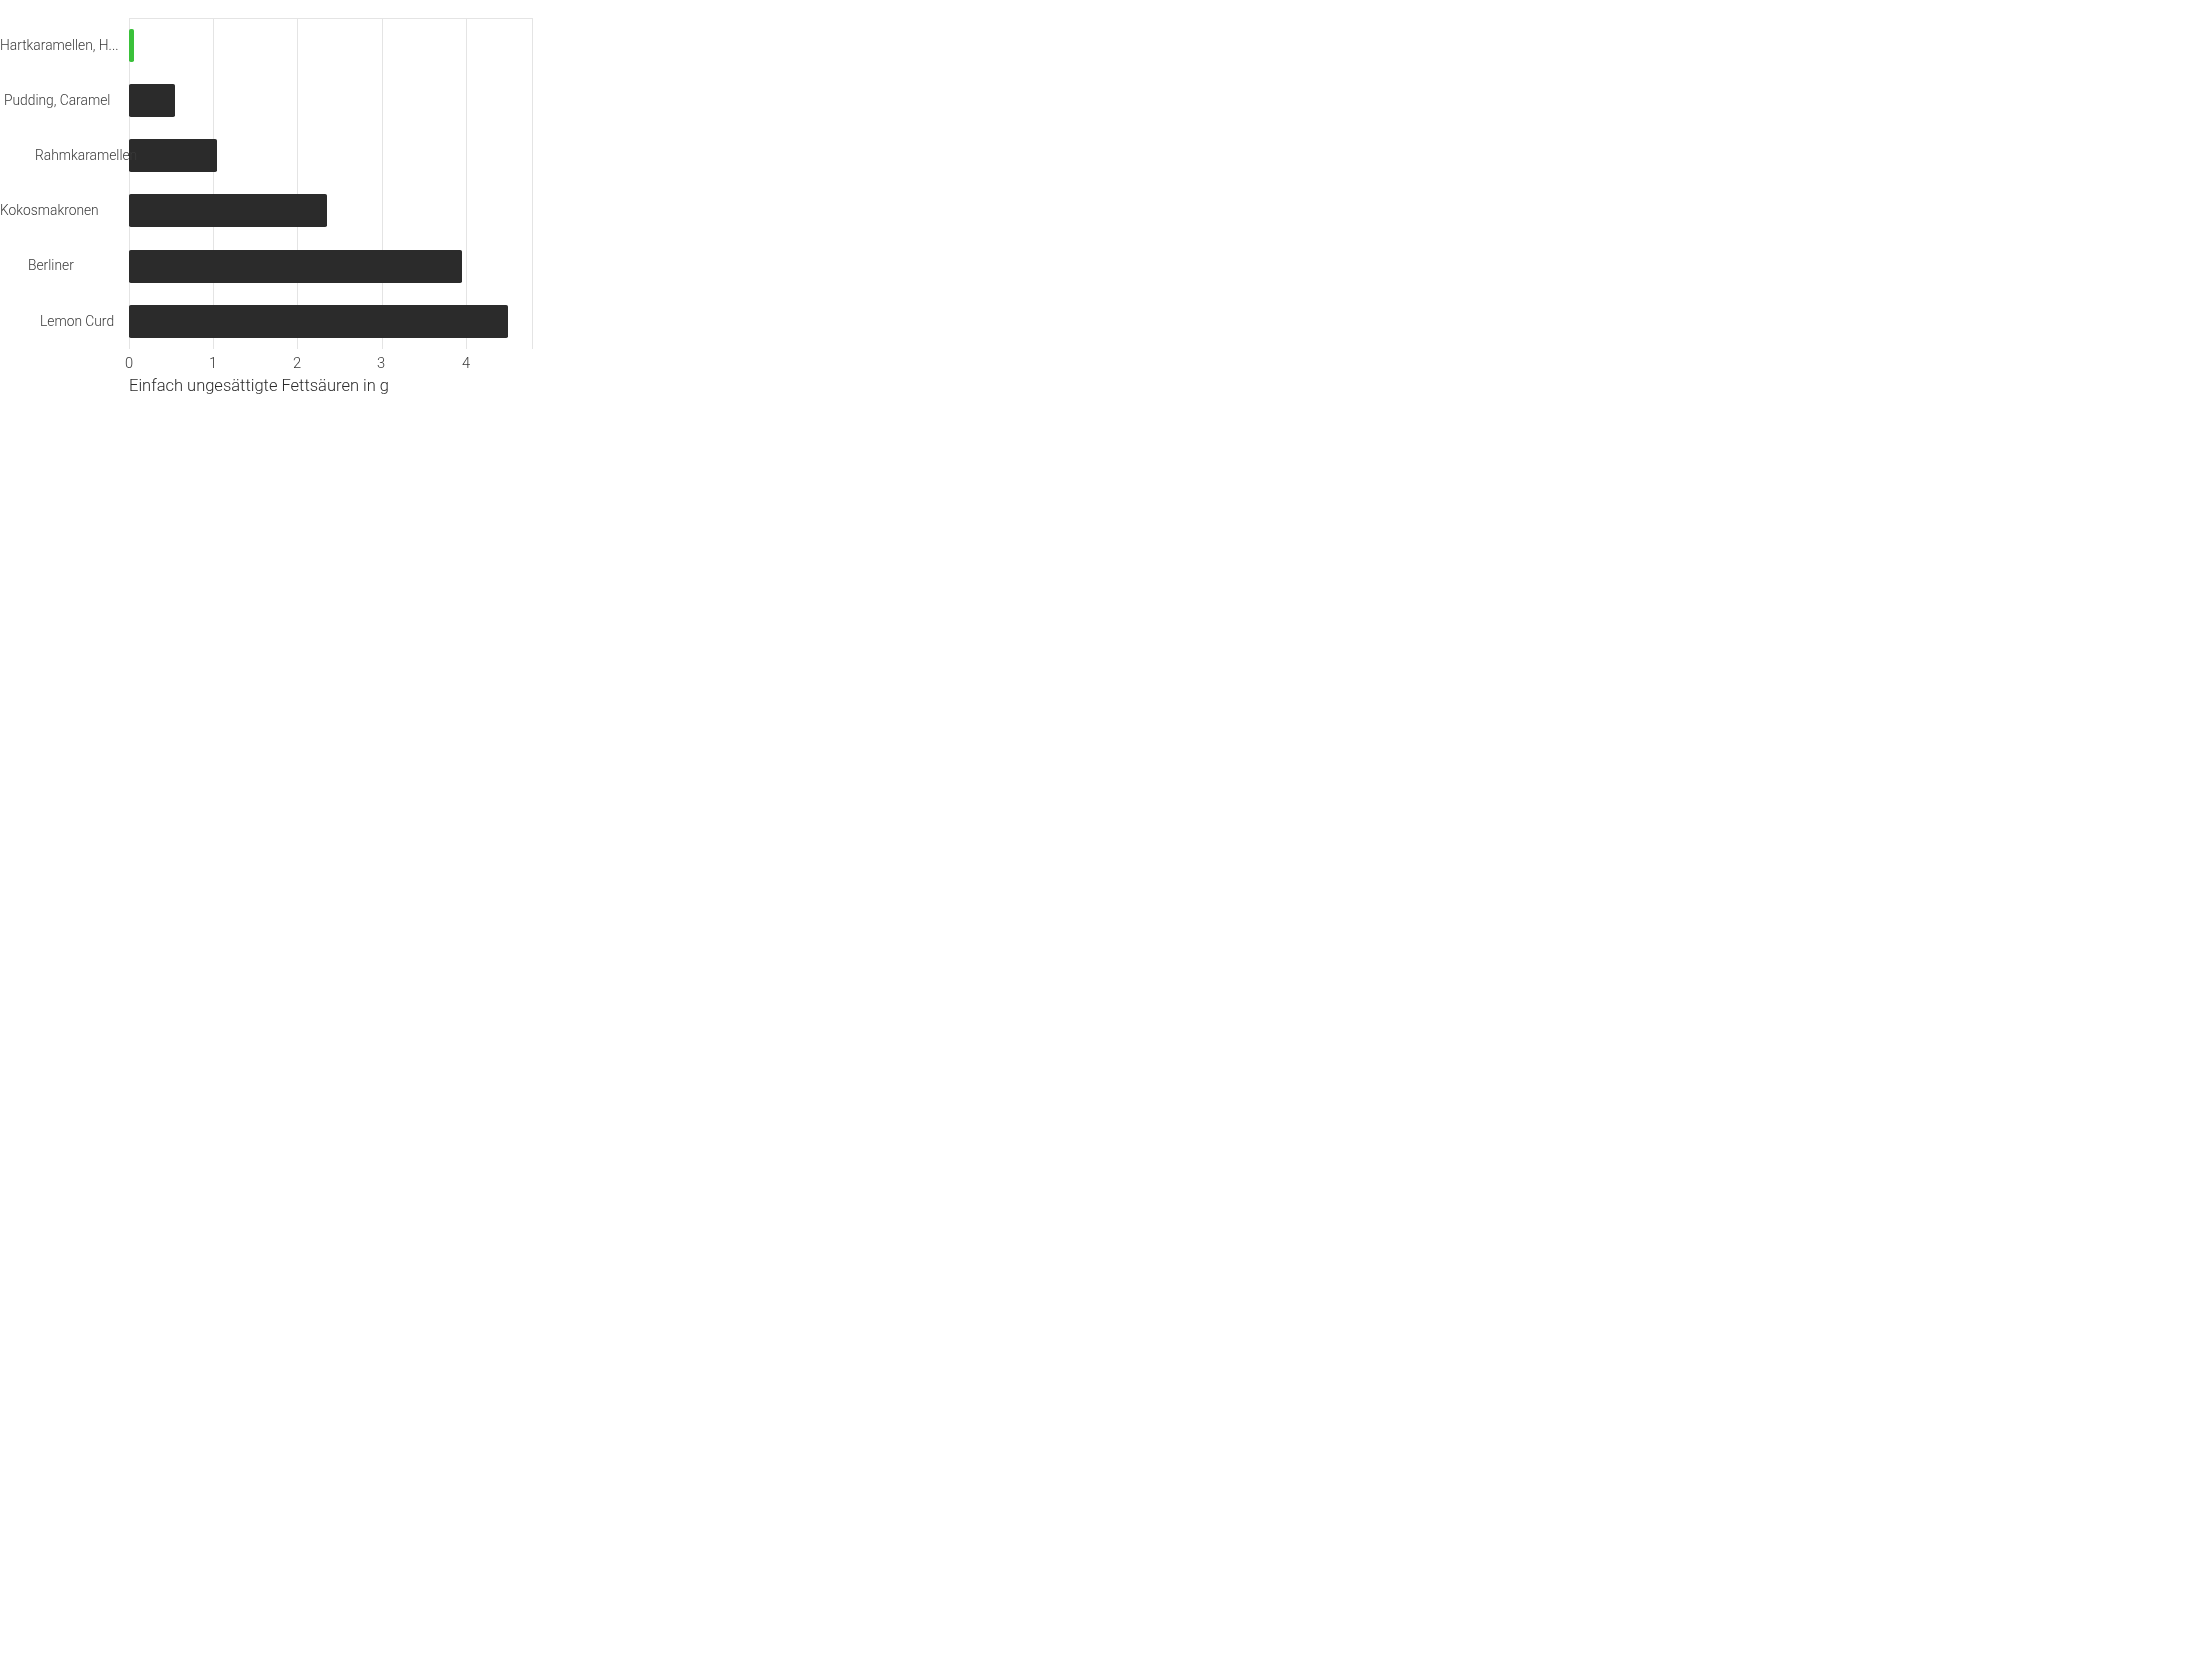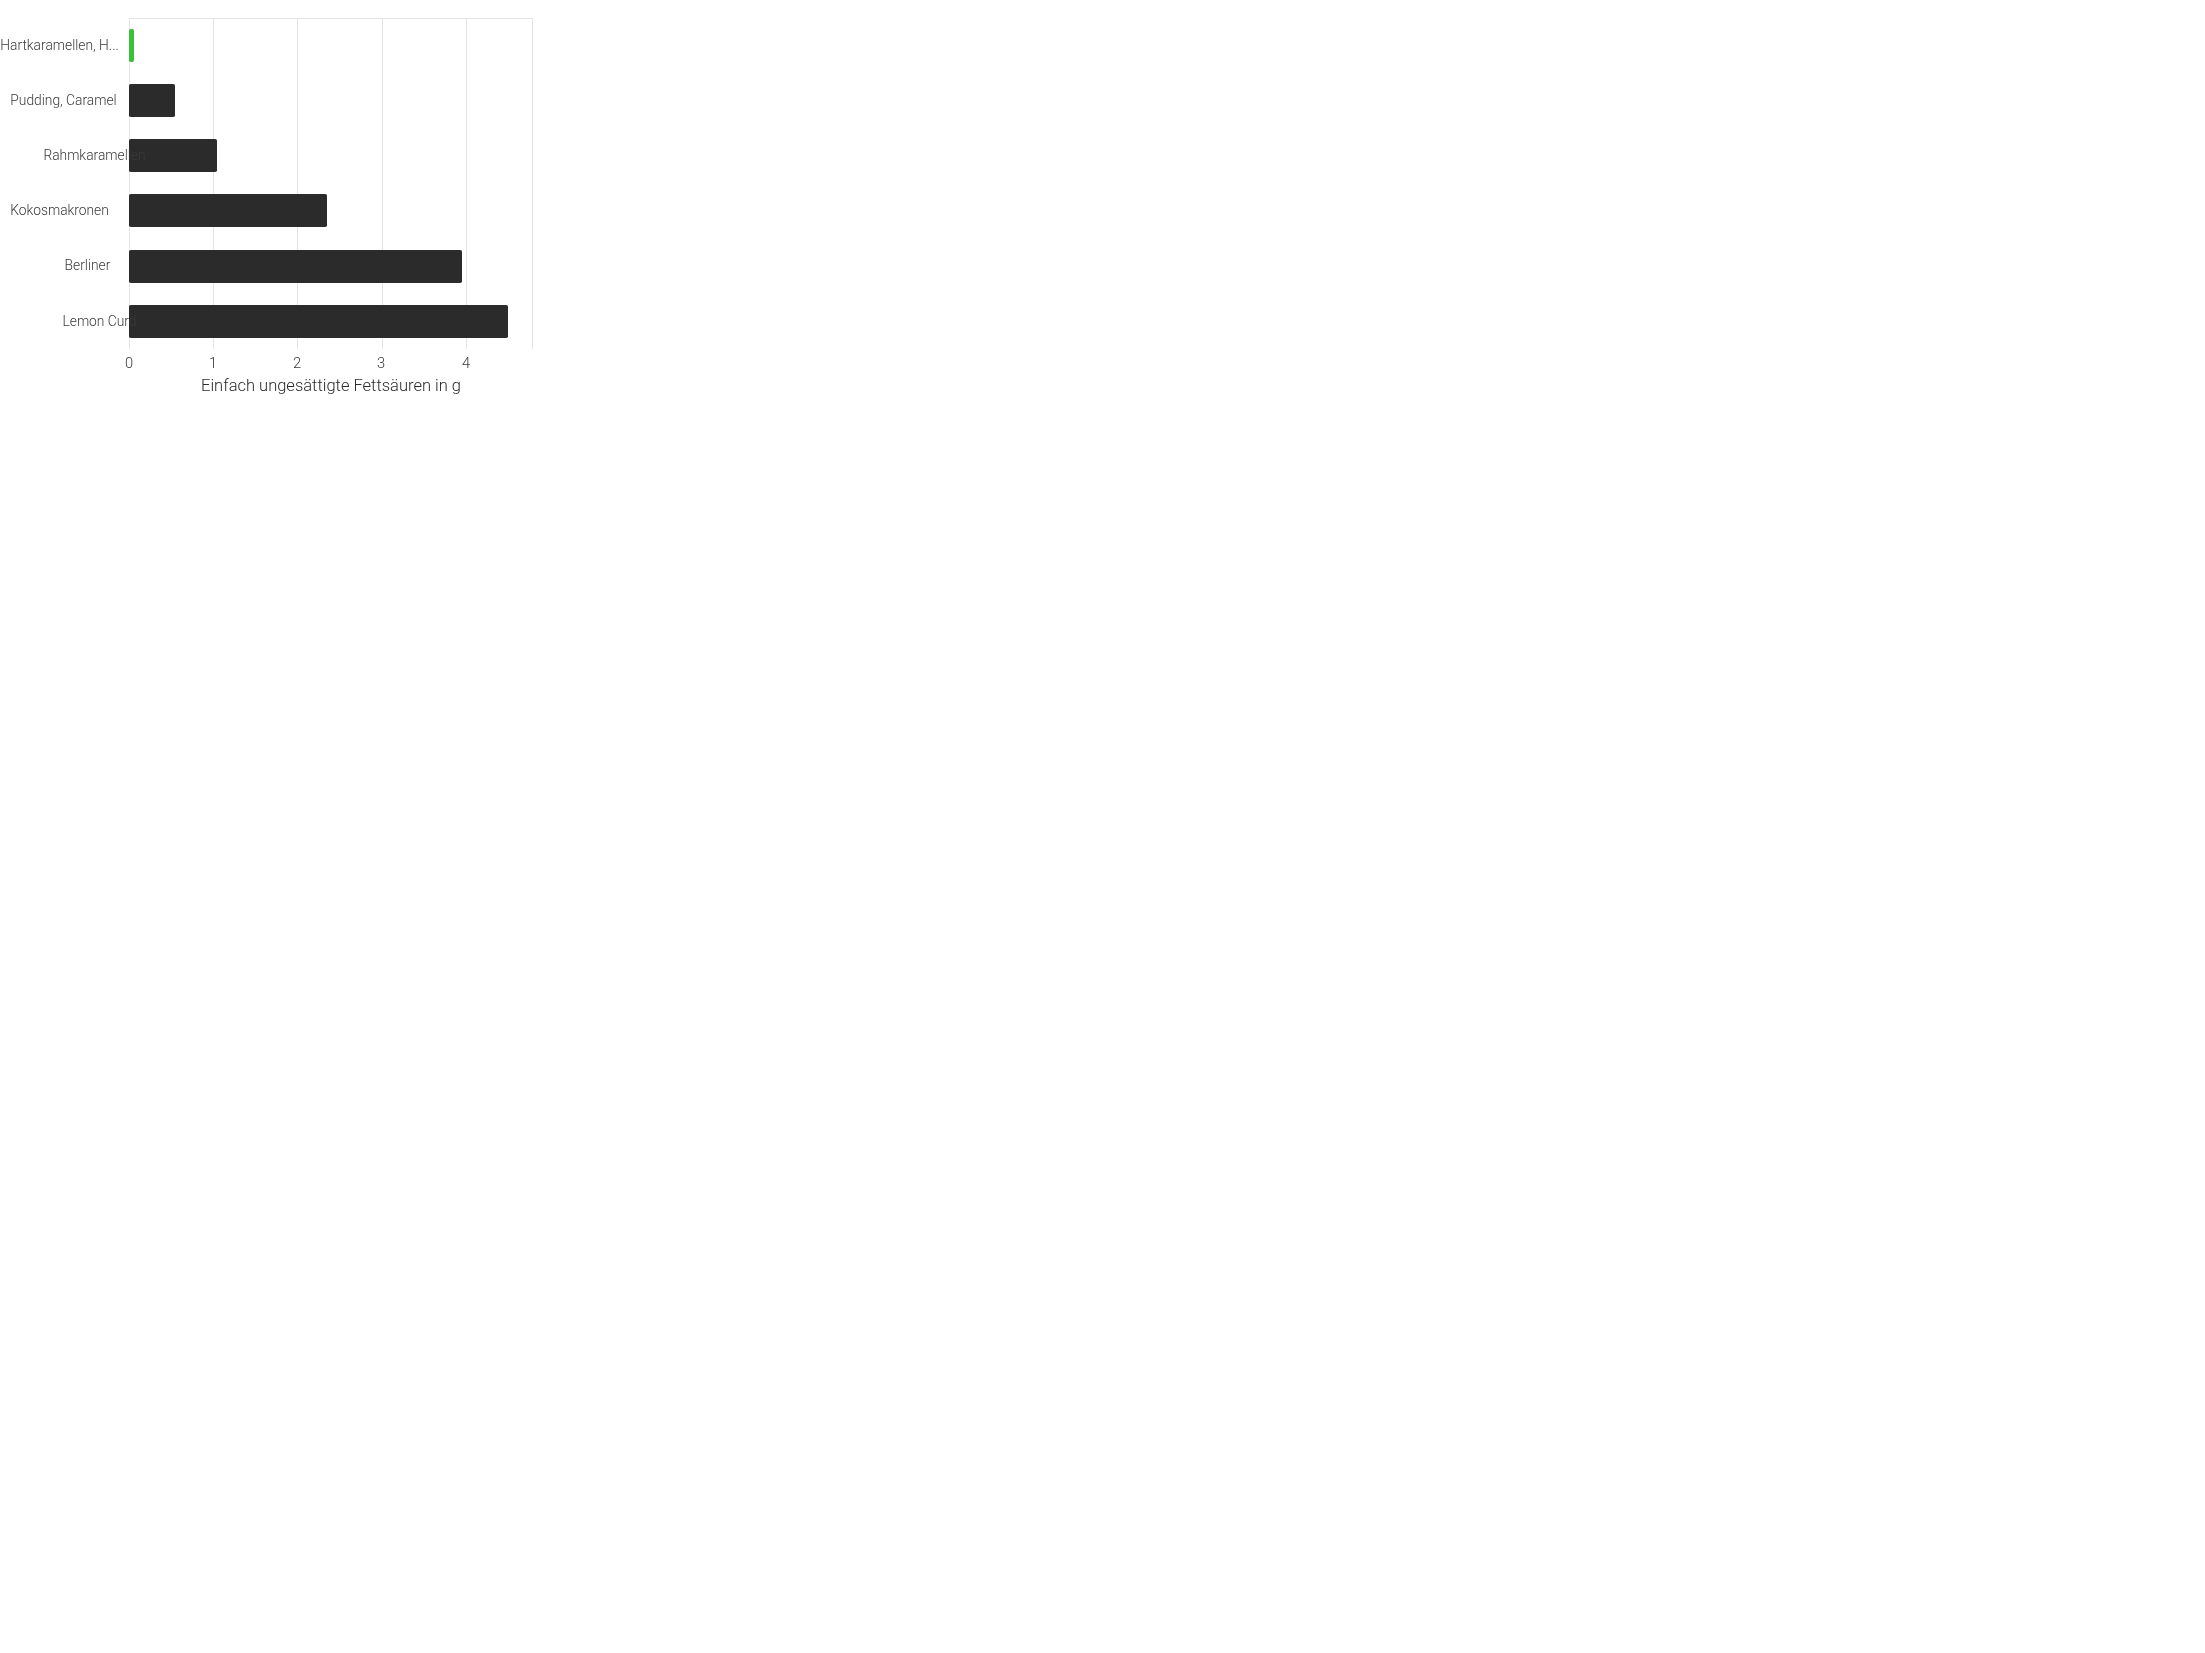--- a/index.html
+++ b/index.html
@@ -63,21 +63,21 @@
     top: 11px;
     height: 33px;
     border-radius: 1.8px;
   }
   .bar.dark { background: #2b2b2b; }
   .bar.green { background: #3ac13a; }
   .y-label {
     position: absolute;
     width: 119px;
     left: 0;
-    text-align: center;
+    text-align: left;
     font-size: 13.8px;
     color: #3a3a3a;
     font-weight: 300;
     line-height: 1.1;
     top: 50%;
     transform: translateY(-50%);
   }
   .x-tick-label {
     position: absolute;
     top: 354px;
@@ -86,21 +86,20 @@
     text-align: center;
     font-size: 14.7px;
     color: #3a3a3a;
     font-weight: 300;
   }
   .x-axis-title {
     position: absolute;
     left: 129px;
     width: 404px;
     top: 376px;
-    text-align: center;
     font-size: 16.5px;
     color: #2b2b2b;
     font-weight: 300;
   }
 </style>
 </head>
 <body>
 
 <div class="chart">
 

